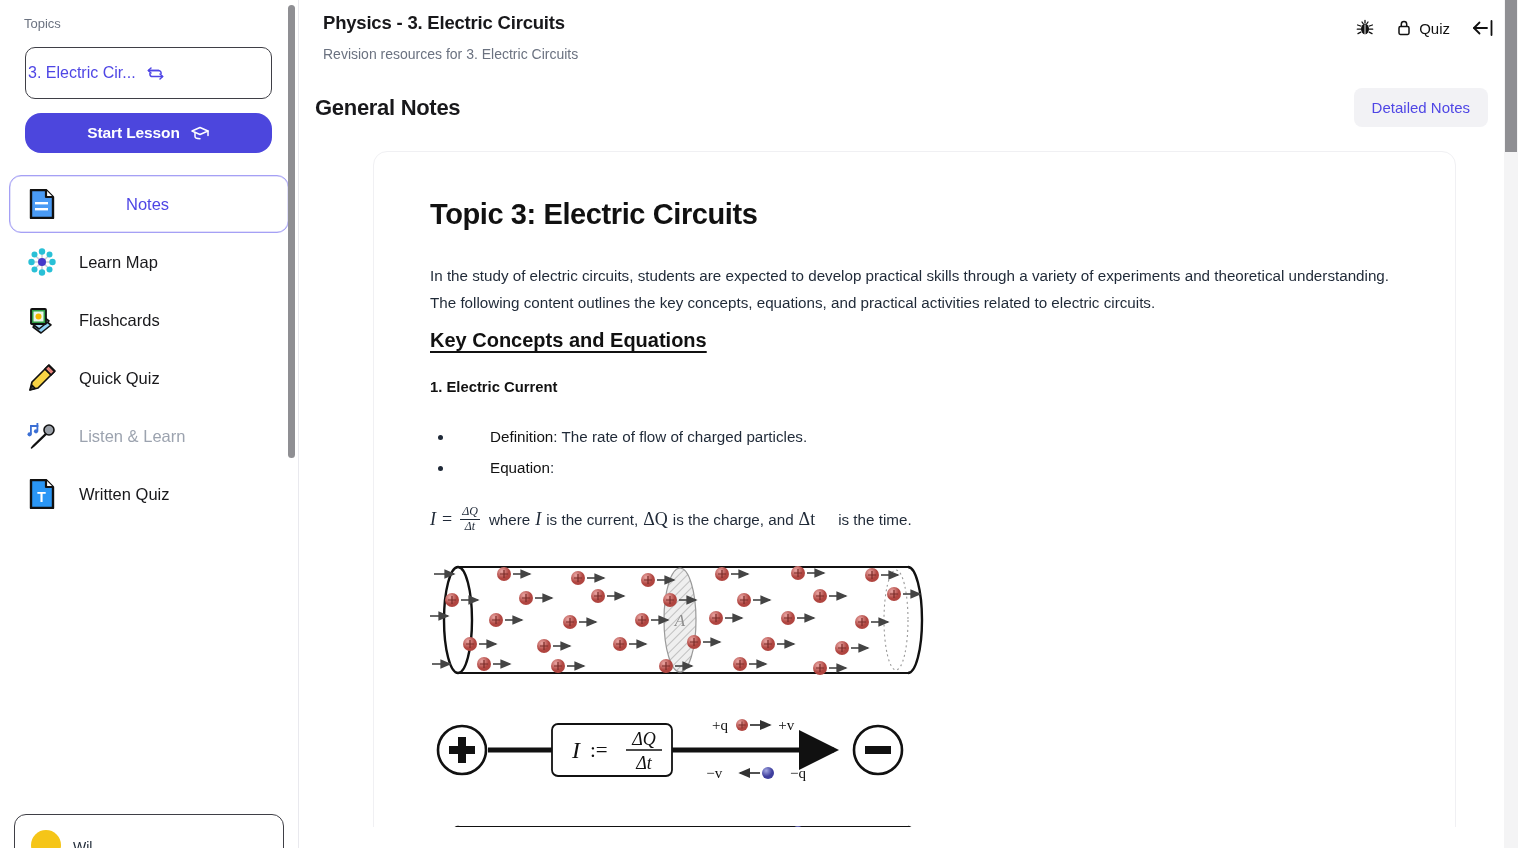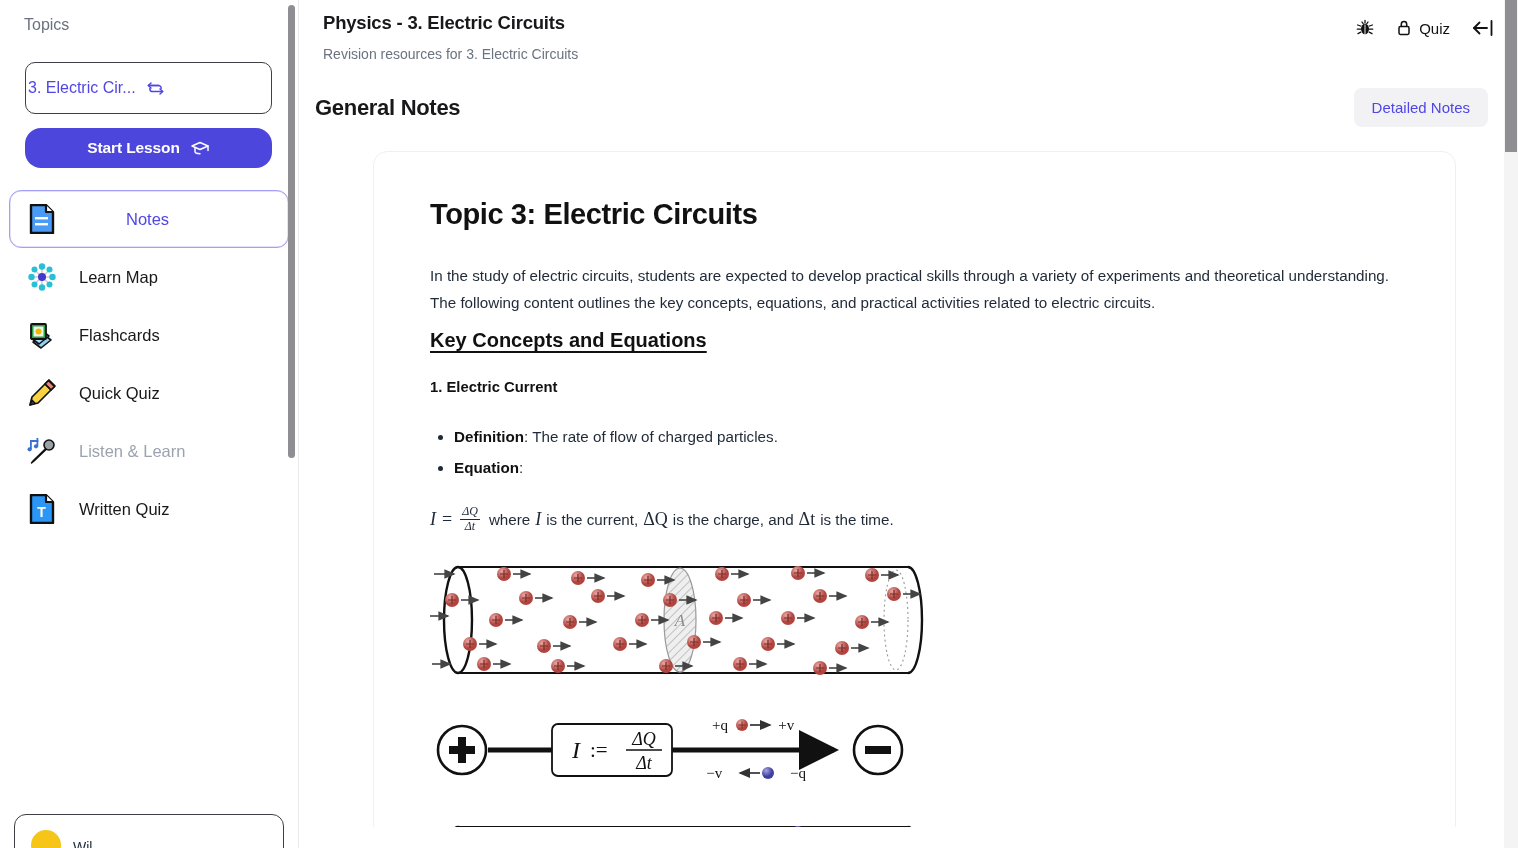--- a/index.html
+++ b/index.html
@@ -43,21 +43,21 @@
   .collapse-btn {
     margin-left: auto; width: 30px; height: 30px;
     display:flex; align-items:center; justify-content:center;
     cursor: pointer; color:#111;
   }
 
   .sb-scroll {
     flex: 1; position: relative; overflow: hidden; padding-top: 16px;
   }
   .sb-label {
-    font-size: 16px; color: #6b7280; padding: 0 0 0 24px; margin-bottom: 28px;
+    font-size: 13px; color: #6b7280; padding: 0 0 0 24px; margin-bottom: 16px;
   }
   .topic-select {
     margin: 0 26px 0 25px; height: 52px;
     border: 1.3px solid #3f3f46; border-radius: 10px;
     display: flex; align-items: center; gap: 10px;
     padding: 0 2px; cursor: pointer; background:#fff;
   }
   .topic-select .txt { font-size: 16px; color: #4f46e5; font-weight: 400; }
   .start-btn {
     margin: 14px 26px 0 25px; height: 40px;
@@ -129,21 +129,21 @@
   .doc-inner { padding: 0 48px 0 56px; }
   .doc-h1 { font-size: 29px; font-weight: 700; color:#111; letter-spacing:-0.4px; }
   .doc-p { font-size: 15.2px; color:#1f2937; line-height: 25px; margin-top: 32px; }
   .doc-h2 {
     font-size: 20px; font-weight: 700; color:#111; text-decoration: underline;
     text-underline-offset: 4px; margin-top: 14px;
   }
   .doc-h3 { font-size: 14.8px; font-weight: 700; color:#111; margin-top: 27px; }
   .doc-ul { margin: 26px 0 0 24px; }
   .doc-li { font-size: 15.2px; color:#1f2937; line-height: 31px; list-style: disc; }
-  .doc-li b { font-weight: 700; color:#111; }
+  .doc-li b { font-weight: 400; color:#111;margin-left:36px; }
 
   .eq-line { margin-top: 22px; font-size: 15.2px; color:#1f2937; display:flex; align-items:center; flex-wrap:wrap; }
   .mth { font-family: "Liberation Serif", serif; font-style: italic; font-size: 18px; }
   .frac { display:inline-flex; flex-direction:column; align-items:center; vertical-align:middle;
           font-family:"Liberation Serif", serif; font-style:italic; font-size:12px; line-height:1.15; margin:0 2px; }
   .frac .num { border-bottom: 1px solid #1f2937; padding: 0 2px; }
   .frac .den { padding: 0 2px; }
 
   .fig { margin-top: 26px; }
   svg { display:block; }
@@ -365,21 +365,21 @@
             <span class="frac">
               <span class="num">ΔQ</span>
               <span class="den">Δt</span>
             </span>
             <span style="margin:0 5px 0 7px">where</span>
             <span class="mth">I</span>
             <span style="margin:0 5px">is the current,</span>
             <span class="mth" style="font-style:normal">ΔQ</span>
             <span style="margin:0 5px">is the charge, and</span>
             <span class="mth" style="font-style:normal">Δt</span>
-            <span style="margin-left:5px">is the time.</span>
+            <span style="margin-left:23px">is the time.</span>
           </div>
 
           <div class="fig">
             <svg width="500" height="120" viewBox="0 0 500 120">
               <defs>
                 <pattern id="hatchA" width="6" height="6" patternUnits="userSpaceOnUse" patternTransform="rotate(45)">
                   <rect width="6" height="6" fill="#efefef"></rect>
                   <line x1="0" y1="0" x2="0" y2="6" stroke="#9a9a9a" stroke-width="1.1"></line>
                 </pattern>
                 <radialGradient id="redBall" cx="35%" cy="30%">

